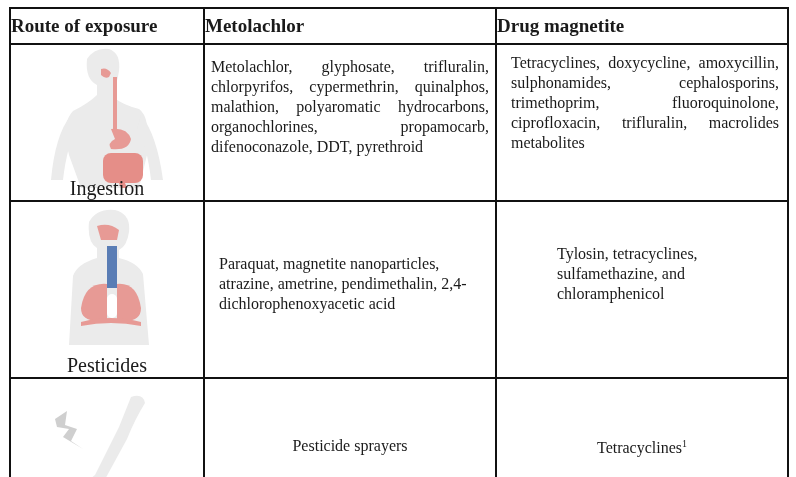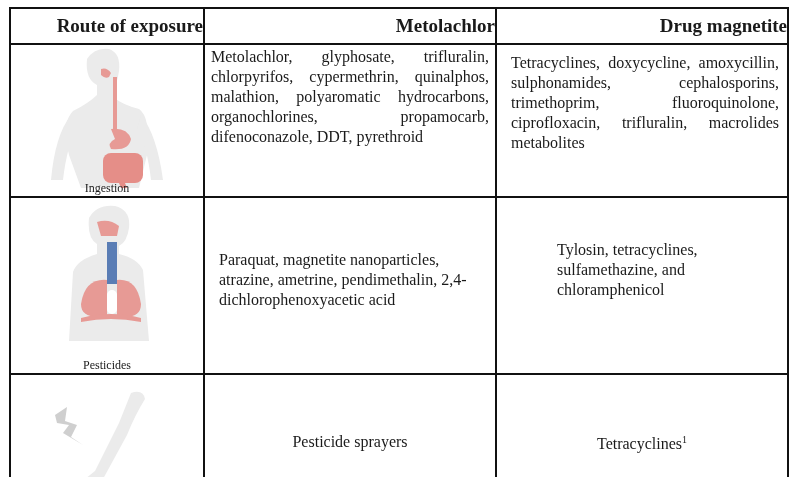--- a/index.html
+++ b/index.html
@@ -1,26 +1,26 @@
 <!DOCTYPE html>
 <html><head>
 <meta charset="utf-8">
 <style>
   html,body{margin:0;padding:0;background:#fff;}
   body{width:796px;height:477px;position:relative;overflow:hidden;font-family:"Liberation Serif","DejaVu Serif",serif;color:#1a1a1a;}
   table{position:absolute;left:9px;top:7px;border-collapse:collapse;table-layout:fixed;width:780px;}
   td,th{border:2.5px solid #111;padding:0;vertical-align:middle;}
-  th{height:34px;font-weight:bold;font-size:19px;text-align:right;border-radius:10px;}
+  th{height:34px;font-weight:bold;font-size:19px;text-align:left;border-radius:10px;}
   .c1{width:194px;} .c2{width:292px;} .c3{width:292px;}
   .r1 td{height:143px;} .r2 td{height:143px;} .r3 td{height:134px;}
   .fig{position:relative;height:100%;width:100%;}
   .fig svg{position:absolute;left:0;top:0;}
-  .lbl{position:absolute;left:0;right:0;bottom:0;text-align:center;font-size:12px;}
+  .lbl{position:absolute;left:0;right:0;bottom:0;text-align:center;font-size:20px;}
   .txt{font-size:16px;line-height:20px;}
-  .just{text-align:justify;text-align-last:left;padding:2px 6px 0 6px;vertical-align:top;}
+  .just{text-align:justify;text-align-last:left;padding:12px 6px 0 6px;vertical-align:top;}
   .drug1{padding:8px 8px 0 14px;vertical-align:top;}
   .mid{padding:0 10px 12px 14px;}
   .mid2{padding:0 10px 32px 60px;}
   .ctr{text-align:center;padding-bottom:10px;}
   sup{font-size:10px;}
 </style>
 </head>
 <body>
 
 <table>

